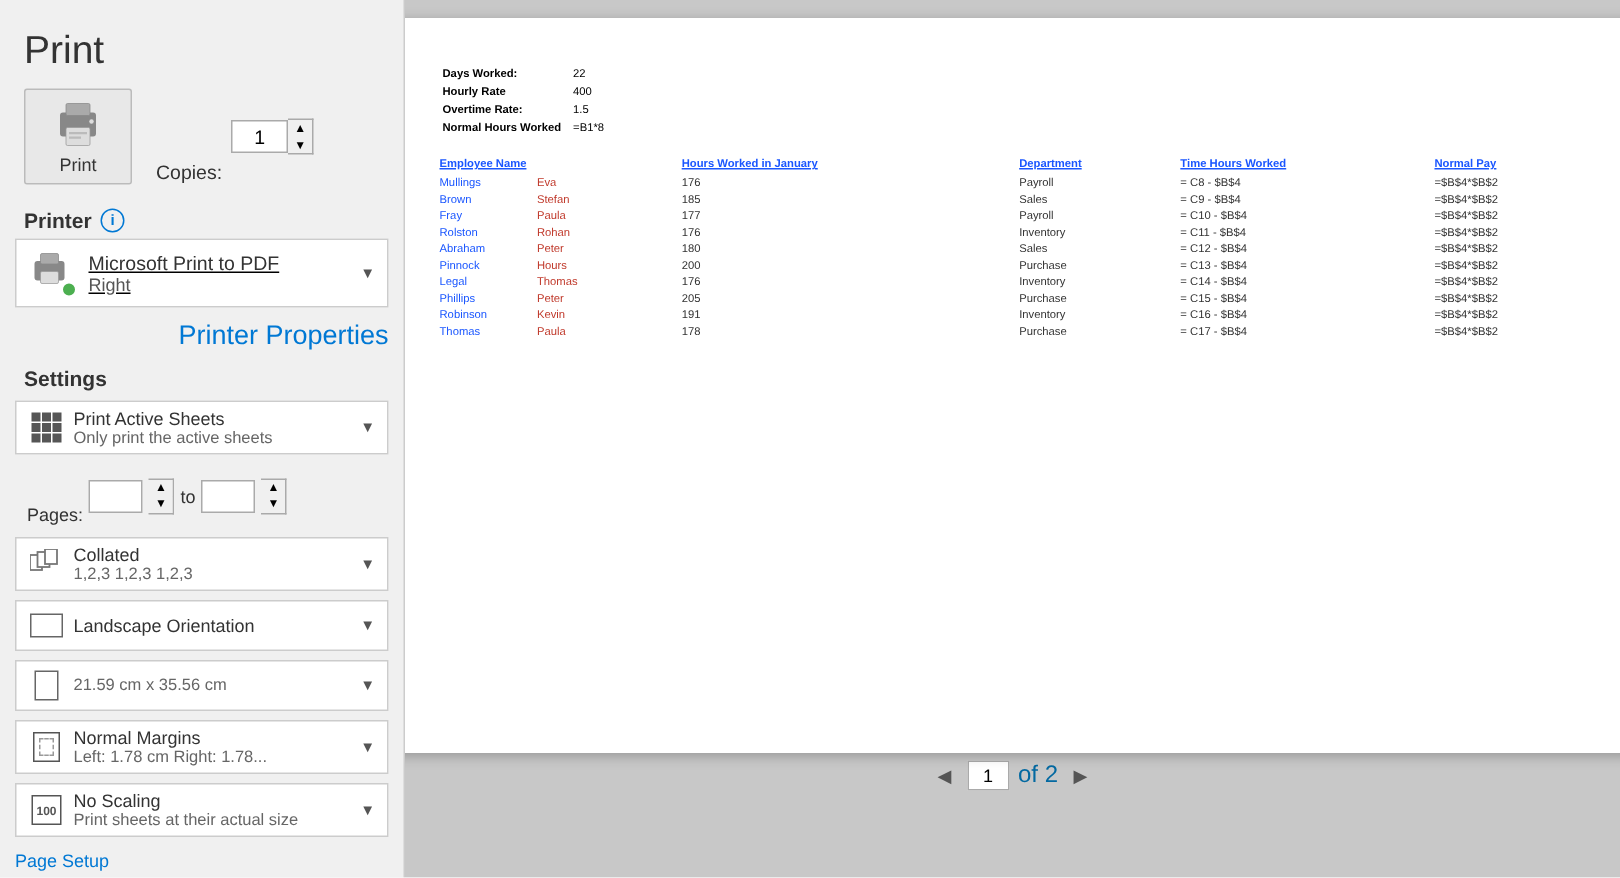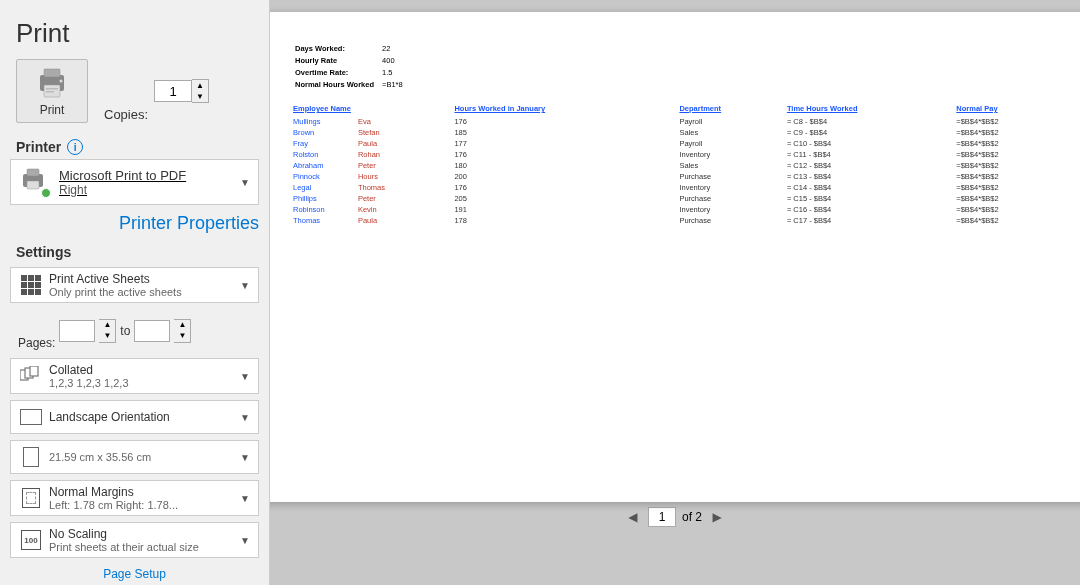--- a/index.html
+++ b/index.html
@@ -284,21 +284,21 @@
       border: 1px solid #aaa;
       font-size: 12px;
       padding: 0 4px;
       background: white;
     }
 
     
     .page-setup-link {
       font-size: 12px;
       color: #0078d4;
-      text-align: center;
+      text-align: left;
       padding: 4px 10px 4px 10px;
       cursor: pointer;
       text-decoration: none;
       display: block;
       margin-top: auto;
     }
 
     
     .right-panel {
       flex: 1;
@@ -393,22 +393,22 @@
     .nav-page-input {
       width: 28px;
       height: 20px;
       border: 1px solid #aaa;
       font-size: 12px;
       text-align: center;
       background: white;
     }
 
     .nav-of {
-      font-size: 12px;
-      color: #000000;
+      font-size: 16px;
+      color: #0369a1;
     }
 
     .corner-icon {
       position: absolute;
       bottom: 4px;
       right: 4px;
       width: 14px;
       height: 14px;
       opacity: 0.5;
     }

